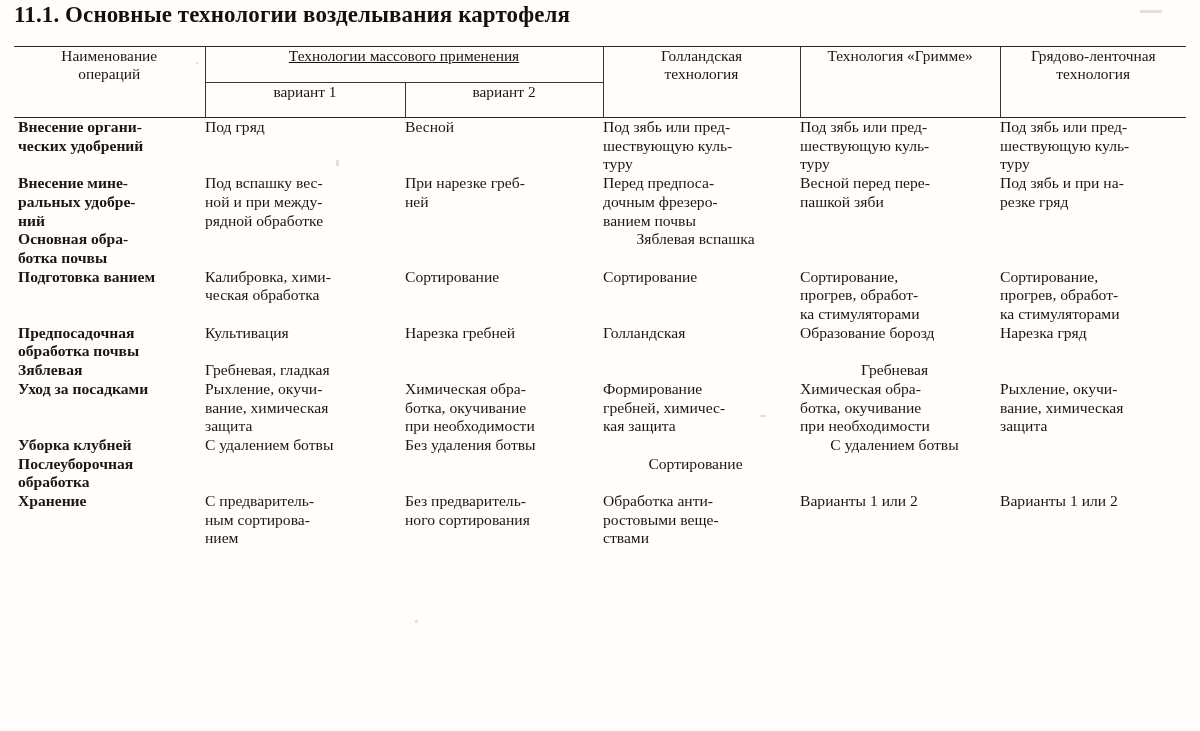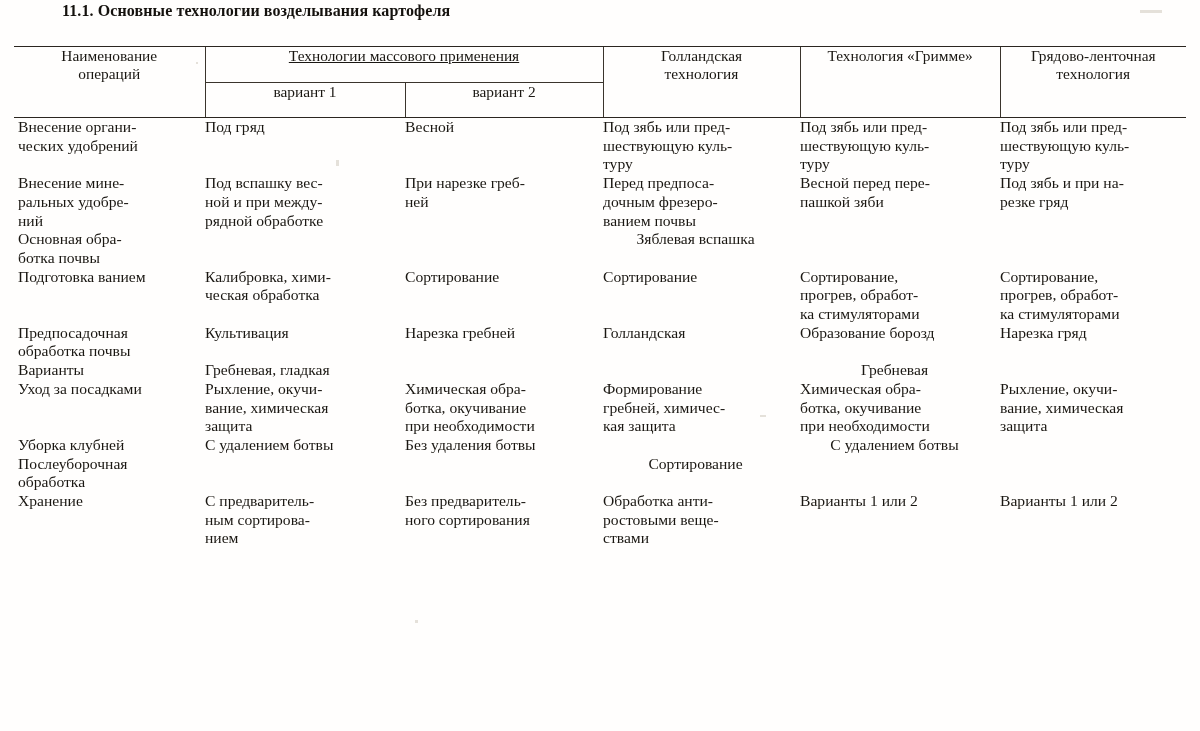--- a/index.html
+++ b/index.html
@@ -17,25 +17,24 @@
     overflow: hidden;
   }
 
   
   #doc-title {
     position: absolute;
     left: 14px;
     top: 2px;
     font-family: "Liberation Serif", "DejaVu Serif", serif;
     font-weight: bold;
-    font-size: 16px;
+    font-size: 23px;
     letter-spacing: 0.1px;
     color: #14110d;
     white-space: nowrap;
-    margin-left: 48px;
   }
 
   
   #table-wrap {
     position: absolute;
     left: 14px;
     top: 46px;
     width: 1172px;
   }
 
@@ -72,20 +71,21 @@
   }
 
   
   td.bodycell {
     padding: 9px 8px 10px 6px;
     font-size: 15.6px;
     line-height: 1.2;
   }
   td.bodycell.op {
     padding-left: 4px;
+    font-weight: bold;
   }
   td.center {
     text-align: center;
   }
   td.empty { padding: 0; }
 
   
   .speck {
     position: absolute;
     background: #cfc9bd;
@@ -188,21 +188,21 @@
           <td class="bodycell op" style="white-space:pre-line">Предпосадочная
 обработка почвы</td>
           <td class="bodycell" style="white-space:pre-line">Культивация</td>
           <td class="bodycell" style="white-space:pre-line">Нарезка гребней</td>
           <td class="bodycell" style="white-space:pre-line">Голландская</td>
           <td class="bodycell" style="white-space:pre-line">Образование борозд</td>
           <td class="bodycell" style="white-space:pre-line">Нарезка гряд</td>
         </tr>
 
         <tr>
-          <td class="bodycell op" style="white-space:pre-line">Варианты</td>
+          <td class="bodycell op" style="white-space:pre-line">Зяблевая</td>
           <td class="bodycell" style="white-space:pre-line">Гребневая, гладкая</td>
           <td class="bodycell empty"></td>
           <td class="bodycell center" colspan="3">Гребневая</td>
         </tr>
 
         <tr>
           <td class="bodycell op" style="white-space:pre-line">Уход за посадками</td>
           <td class="bodycell" style="white-space:pre-line">Рыхление, окучи-
 вание, химическая
 защита</td>

